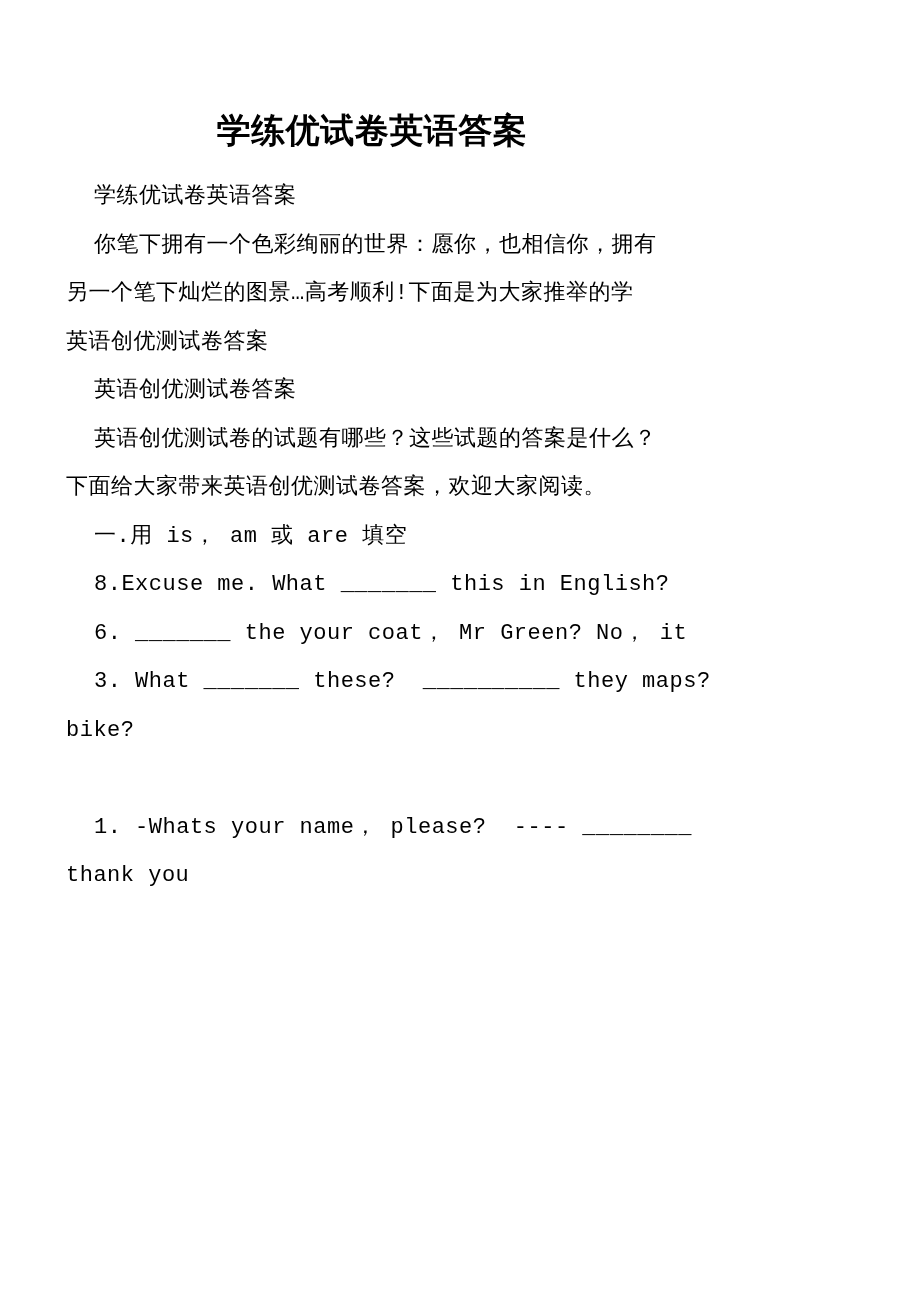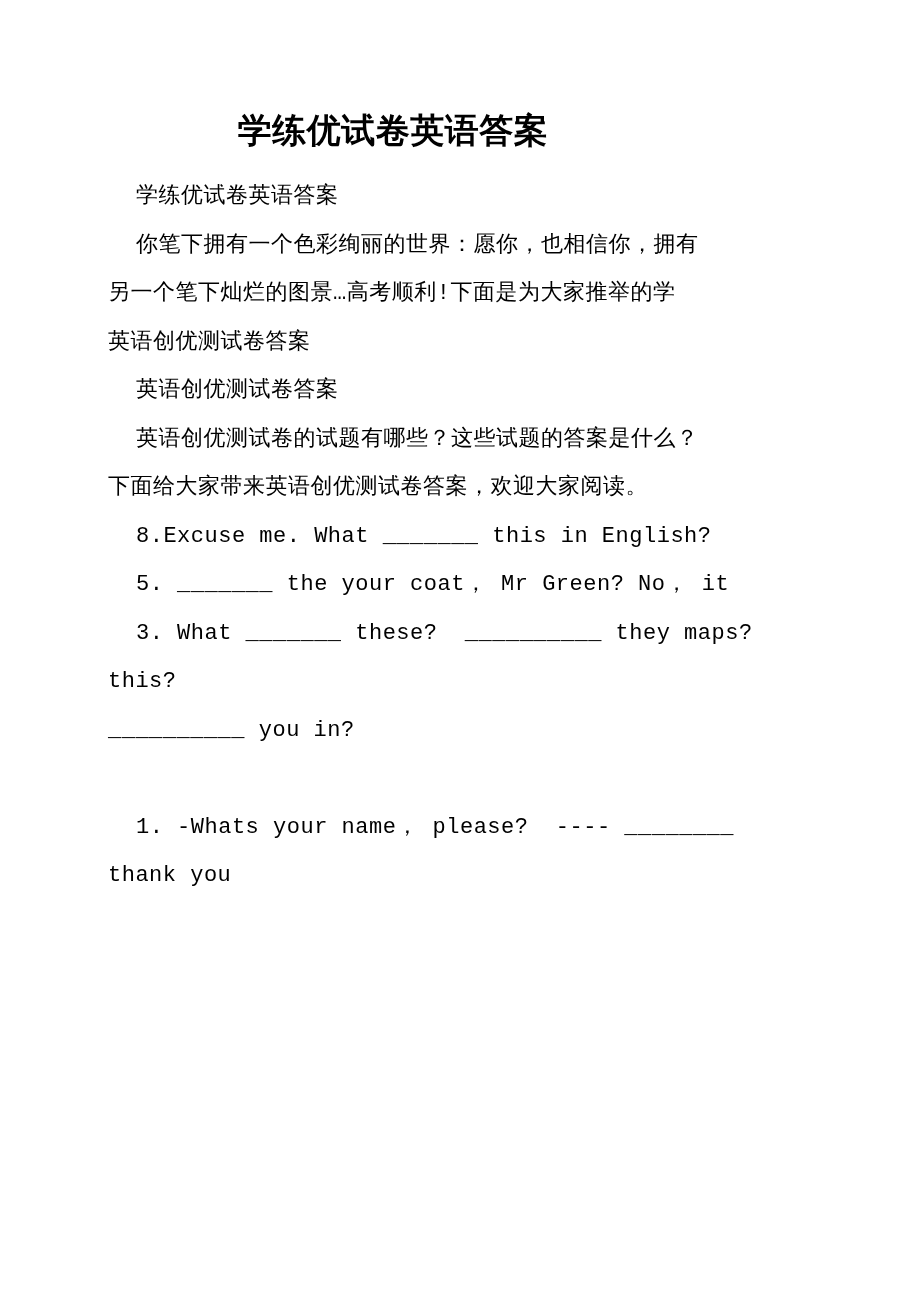--- a/index.html
+++ b/index.html
@@ -11,21 +11,21 @@
     width: 920px;
     height: 1302px;
     overflow: hidden;
     color: #000000;
     font-family: "Liberation Mono", "DejaVu Sans Mono", monospace;
   }
   .page {
     box-sizing: border-box;
     width: 788px;
     height: 1302px;
-    padding: 0 110px 0 108px;
+    padding: 0 110px 0 66px;
   }
   .title {
     margin: 0;
     padding-top: 113px;
     height: 40px;
     line-height: 40px;
     font-size: 34px;
     font-weight: bold;
     text-align: center;
     letter-spacing: 0.5px;
@@ -53,22 +53,22 @@
 <main class="page">
   <h1 class="title">学练优试卷英语答案</h1>
   <section class="body-text">
       <p class="line indent">学练优试卷英语答案</p>
       <p class="line indent">你笔下拥有一个色彩绚丽的世界：愿你，也相信你，拥有</p>
       <p class="line">另一个笔下灿烂的图景…高考顺利!下面是为大家推举的学</p>
       <p class="line">英语创优测试卷答案</p>
       <p class="line indent">英语创优测试卷答案</p>
       <p class="line indent">英语创优测试卷的试题有哪些？这些试题的答案是什么？</p>
       <p class="line">下面给大家带来英语创优测试卷答案，欢迎大家阅读。</p>
+      <p class="line indent">一.用 is， am 或 are 填空</p>
       <p class="line indent">8.Excuse me. What _______ this in English?</p>
-      <p class="line indent">5. _______ the your coat， Mr Green? No， it</p>
+      <p class="line indent">6. _______ the your coat， Mr Green? No， it</p>
       <p class="line indent">3. What _______ these?  __________ they maps?</p>
-      <p class="line">this?</p>
-      <p class="line">__________ you in?</p>
+      <p class="line">bike?</p>
       <p class="line"></p>
       <p class="line indent">1. -Whats your name， please?  ---- ________</p>
       <p class="line">thank you</p>
     </section>
 </main>
 
 </body></html>

